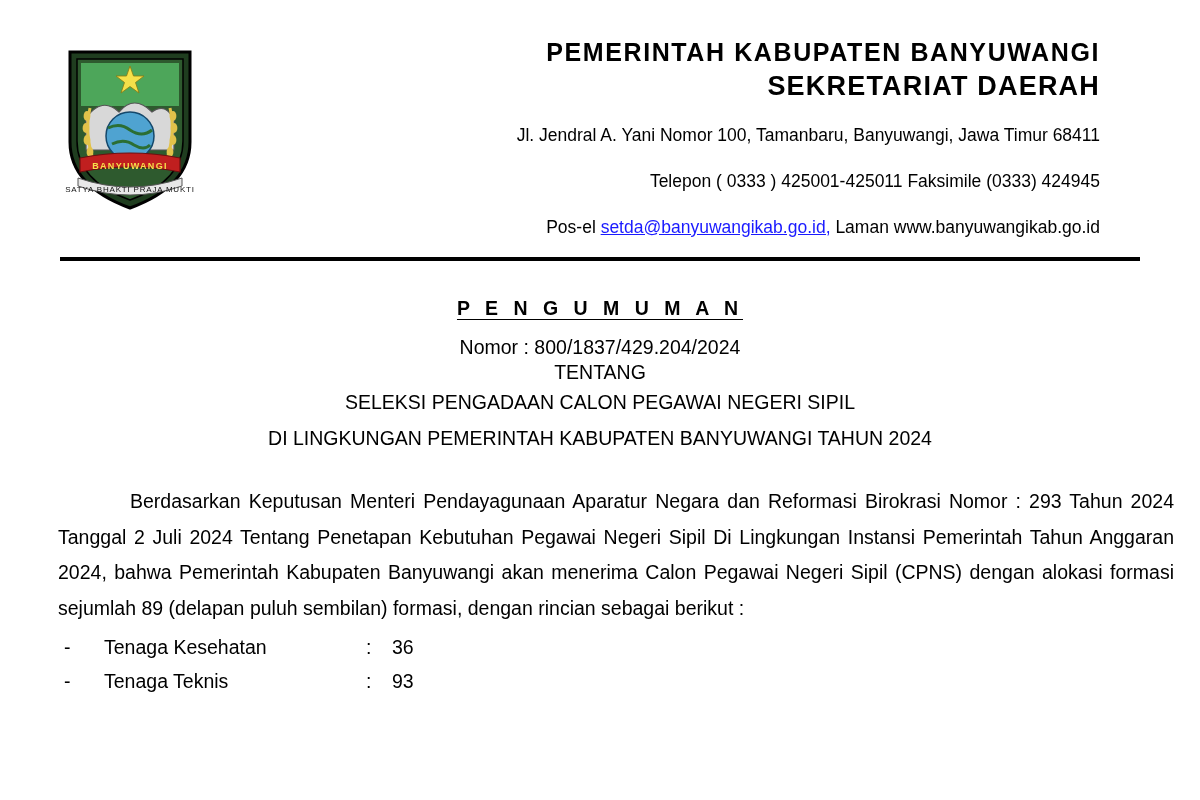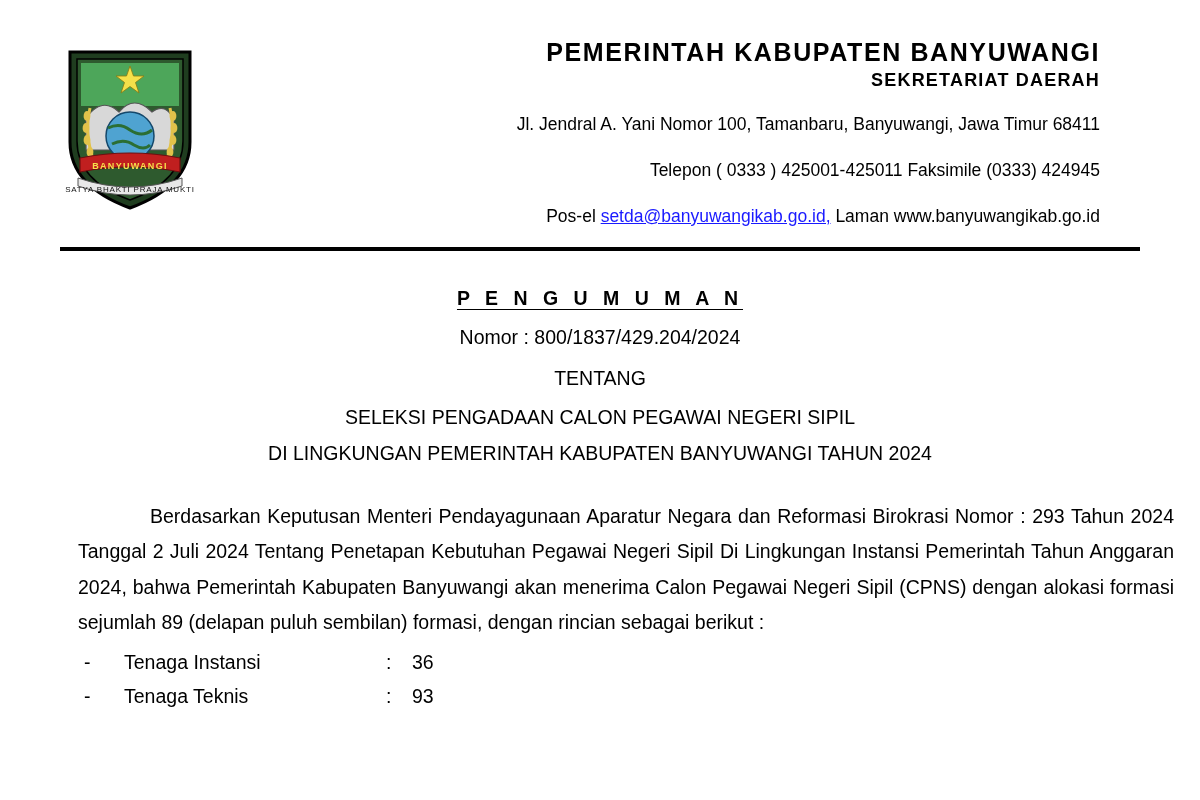--- a/index.html
+++ b/index.html
@@ -44,21 +44,21 @@
     padding-right: 40px;
   }
   .org-line1 {
     font-size: 25px;
     font-weight: bold;
     letter-spacing: 1.6px;
     line-height: 1.18;
     white-space: nowrap;
   }
   .org-line2 {
-    font-size: 18px;
+    font-size: 27px;
     font-weight: bold;
     letter-spacing: 1.2px;
     line-height: 1.2;
     margin-top: 2px;
   }
   .addr {
     font-size: 17.5px;
     line-height: 1.42;
     margin-top: 21px;
   }
@@ -87,36 +87,35 @@
     letter-spacing: 5px;
     text-decoration: underline;
     text-underline-offset: 4px;
   }
   .t-nomor {
     font-size: 19.5px;
     margin-top: 16px;
   }
   .t-tentang {
     font-size: 19.5px;
-    margin-top: 18px;
+    margin-top: 2px;
   }
   .t-sub1 {
     font-size: 19.5px;
-    margin-top: 16px;
+    margin-top: 7px;
   }
   .t-sub2 {
     font-size: 19.5px;
     margin-top: 13px;
   }
 
   
   .body-wrap {
     padding: 0 26px 0 58px;
     margin-top: 34px;
-    margin-left: 20px;
   }
   .para {
     font-size: 19.5px;
     line-height: 1.82;
     text-align: justify;
     text-justify: inter-word;
     text-indent: 72px;
   }
   .list {
     margin-top: 4px;
@@ -210,21 +209,21 @@
     <div class="t-sub1">SELEKSI PENGADAAN CALON PEGAWAI NEGERI SIPIL</div>
     <div class="t-sub2">DI LINGKUNGAN PEMERINTAH KABUPATEN BANYUWANGI TAHUN 2024</div>
   </div>
 
   <div class="body-wrap">
     <div class="para">Berdasarkan Keputusan Menteri Pendayagunaan Aparatur Negara dan Reformasi Birokrasi Nomor : 293 Tahun 2024 Tanggal 2 Juli 2024 Tentang Penetapan Kebutuhan Pegawai Negeri Sipil Di Lingkungan Instansi Pemerintah Tahun Anggaran 2024, bahwa Pemerintah Kabupaten Banyuwangi akan menerima Calon Pegawai Negeri Sipil (CPNS) dengan alokasi formasi sejumlah 89 (delapan puluh sembilan) formasi, dengan rincian sebagai berikut :</div>
 
     <div class="list">
       <div class="list-row">
         <span class="li-dash">-</span>
-        <span class="li-label">Tenaga Instansi</span>
+        <span class="li-label">Tenaga Kesehatan</span>
         <span class="li-colon">:</span>
         <span class="li-value">36</span>
       </div>
       <div class="list-row">
         <span class="li-dash">-</span>
         <span class="li-label">Tenaga Teknis</span>
         <span class="li-colon">:</span>
         <span class="li-value">93</span>
       </div>
     </div>

